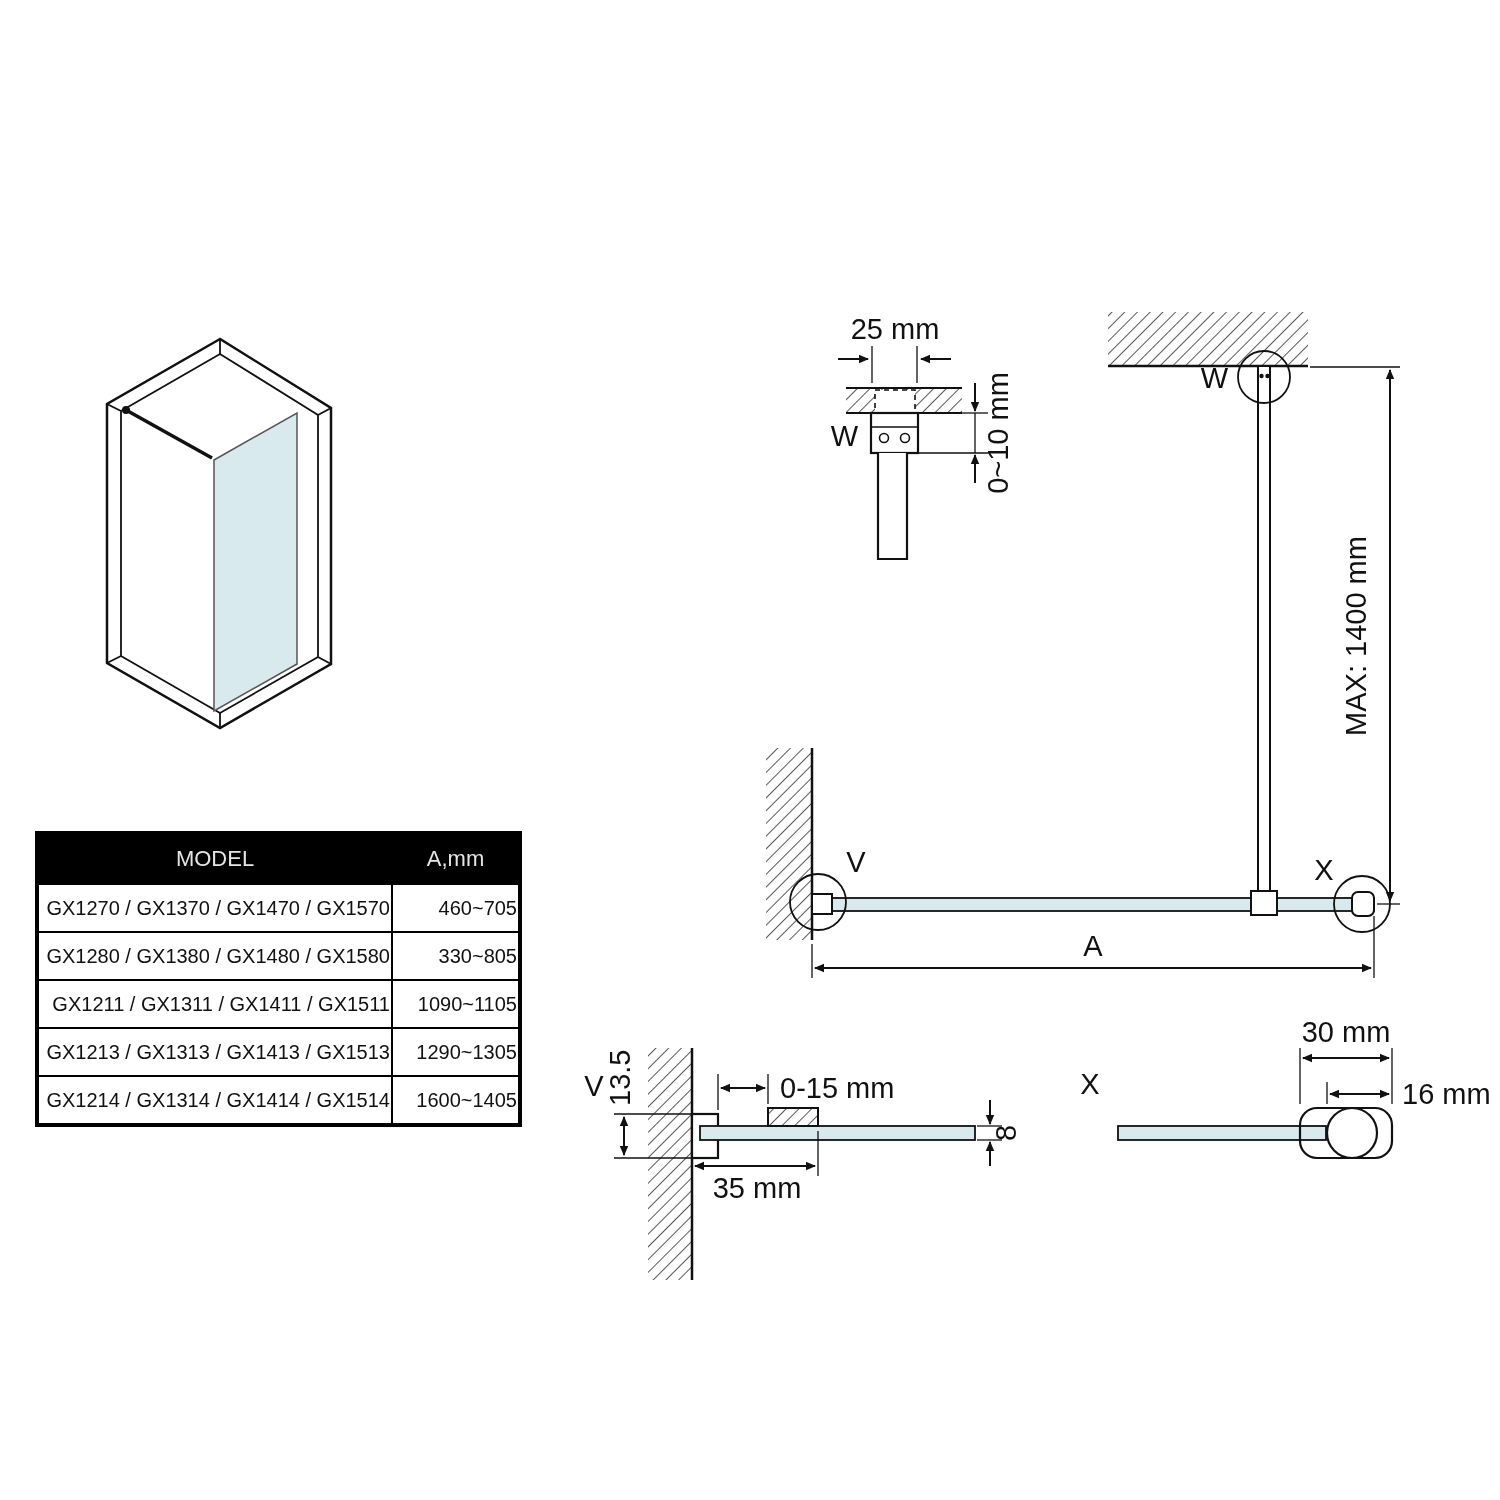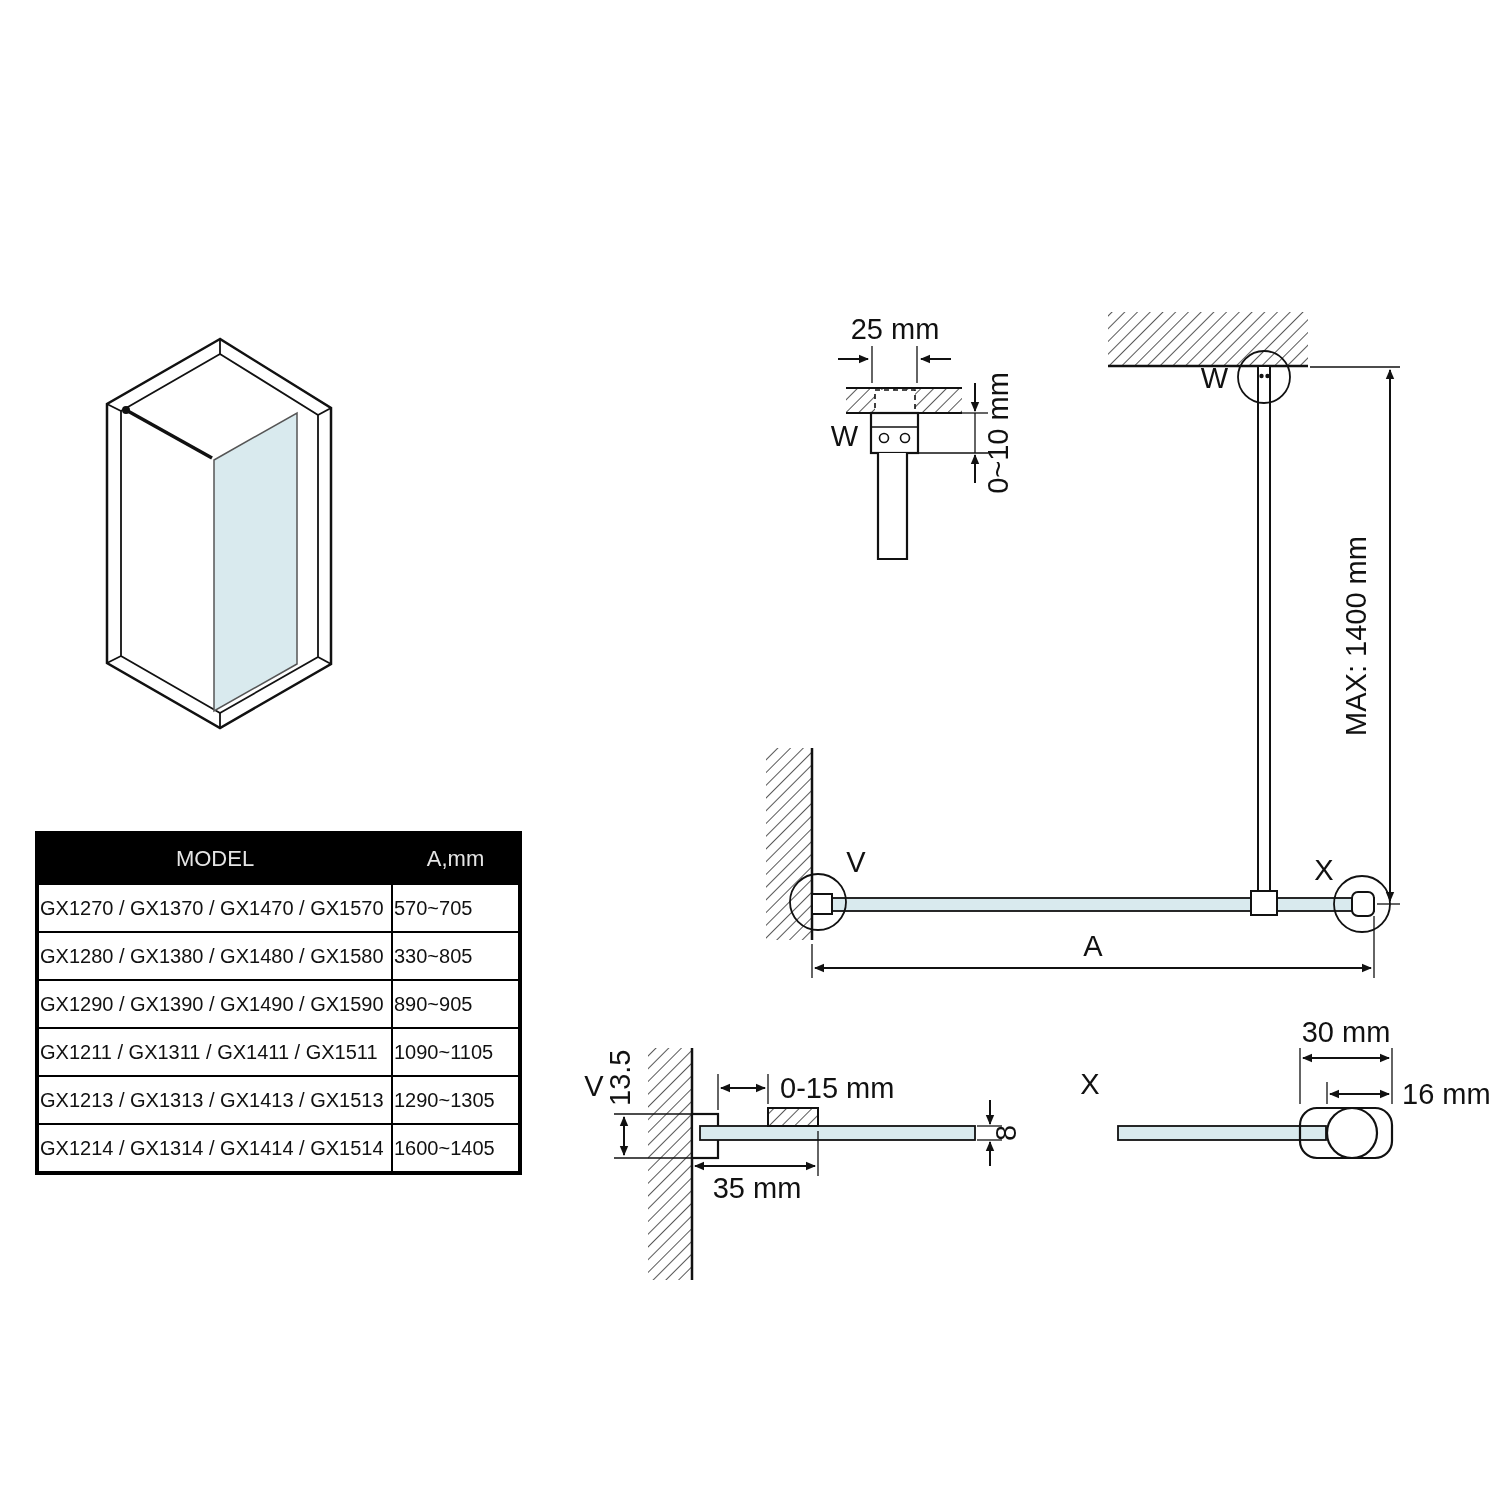--- a/index.html
+++ b/index.html
@@ -6,21 +6,21 @@
   .canvas{position:relative;width:1500px;height:1500px;background:#fff;overflow:hidden;
           font-family:"Liberation Sans",sans-serif;color:#111;margin-top:36px;}
   .drawing{position:absolute;left:0;top:0;}
   svg text{font-family:"Liberation Sans",sans-serif;font-size:29px;fill:#111;stroke:none;}
   .ext{stroke-width:1.3;}
   .dim{stroke-width:2;}
   table.models{position:absolute;left:35px;top:795px;width:487px;border-collapse:collapse;
                border:4px solid #000;table-layout:fixed;background:#fff;}
   table.models th{background:#000;color:#e5e5e5;font-weight:400;font-size:22px;height:46px;
                   border:2px solid #000;}
-  table.models td{border:2px solid #000;height:44px;font-size:20px;text-align:left;color:#111;}
+  table.models td{border:2px solid #000;height:44px;font-size:20px;text-align:right;color:#111;}
 </style>
 </head>
 <body>
 
 <div class="canvas">
 
   <svg class="drawing" width="1500" height="1500" viewBox="0 0 1500 1500">
     <defs>
       <pattern id="hatch" patternUnits="userSpaceOnUse" width="9" height="9" patternTransform="rotate(45)">
         <line x1="0" y1="0" x2="0" y2="9" stroke="#111" stroke-width="1.4"></line>
@@ -165,29 +165,25 @@
       </colgroup>
     <thead>
       <tr>
         <th>MODEL</th>
         <th>A,mm</th>
       </tr>
     </thead>
     <tbody>
       <tr>
         <td>GX1270 / GX1370 / GX1470 / GX1570</td>
-        <td>570~705</td>
+        <td>460~705</td>
       </tr>
       <tr>
         <td>GX1280 / GX1380 / GX1480 / GX1580</td>
         <td>330~805</td>
-      </tr>
-      <tr>
-        <td>GX1290 / GX1390 / GX1490 / GX1590</td>
-        <td>890~905</td>
       </tr>
       <tr>
         <td>GX1211 / GX1311 / GX1411 / GX1511</td>
         <td>1090~1105</td>
       </tr>
       <tr>
         <td>GX1213 / GX1313 / GX1413 / GX1513</td>
         <td>1290~1305</td>
       </tr>
       <tr>

